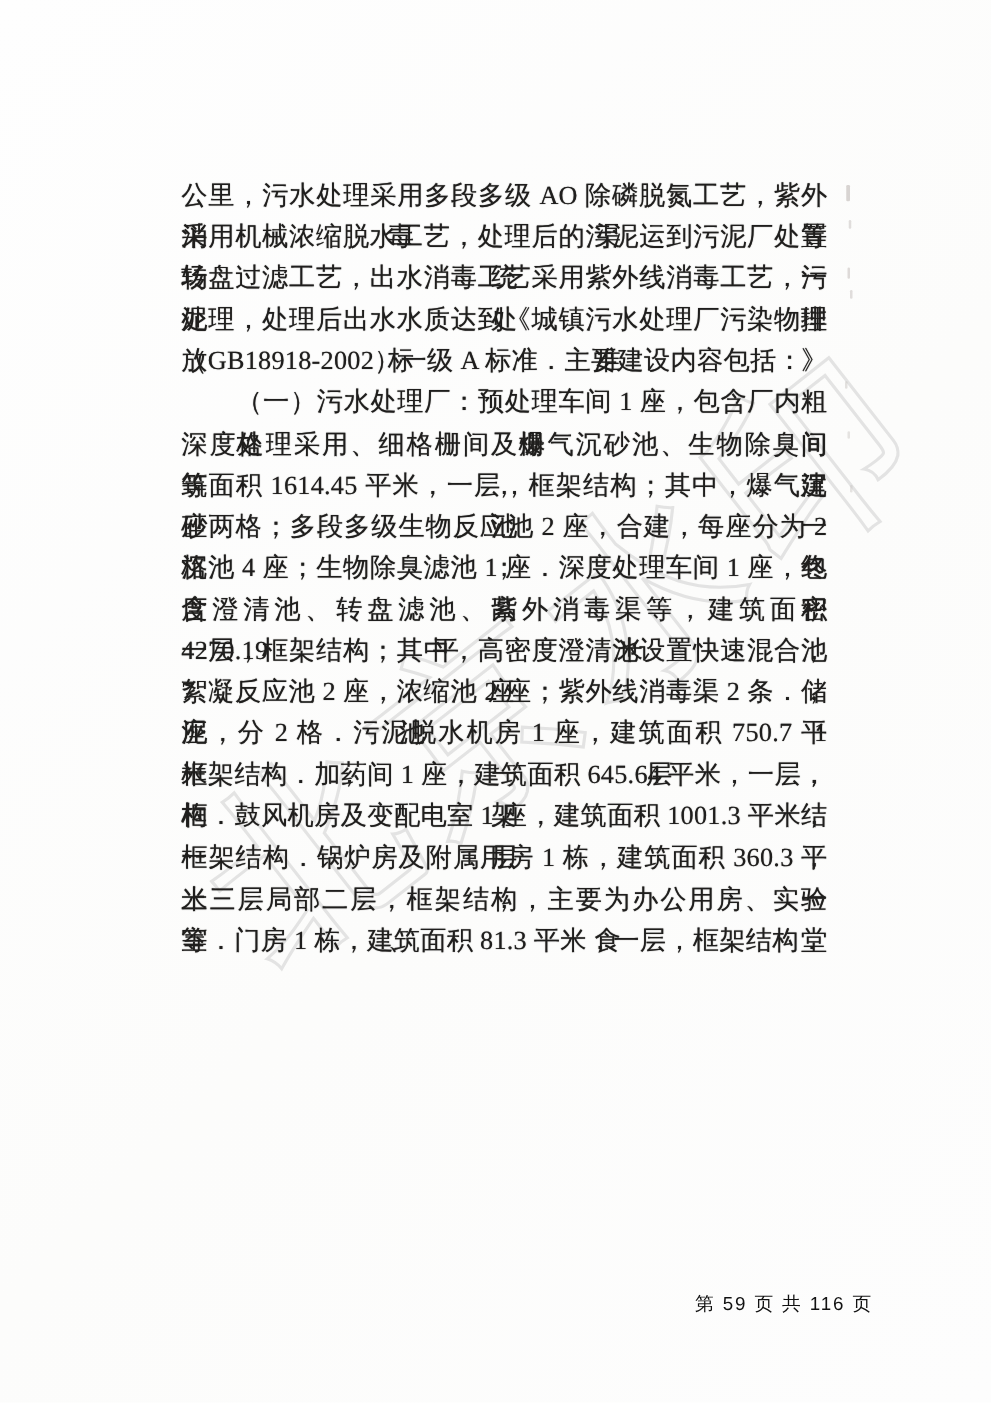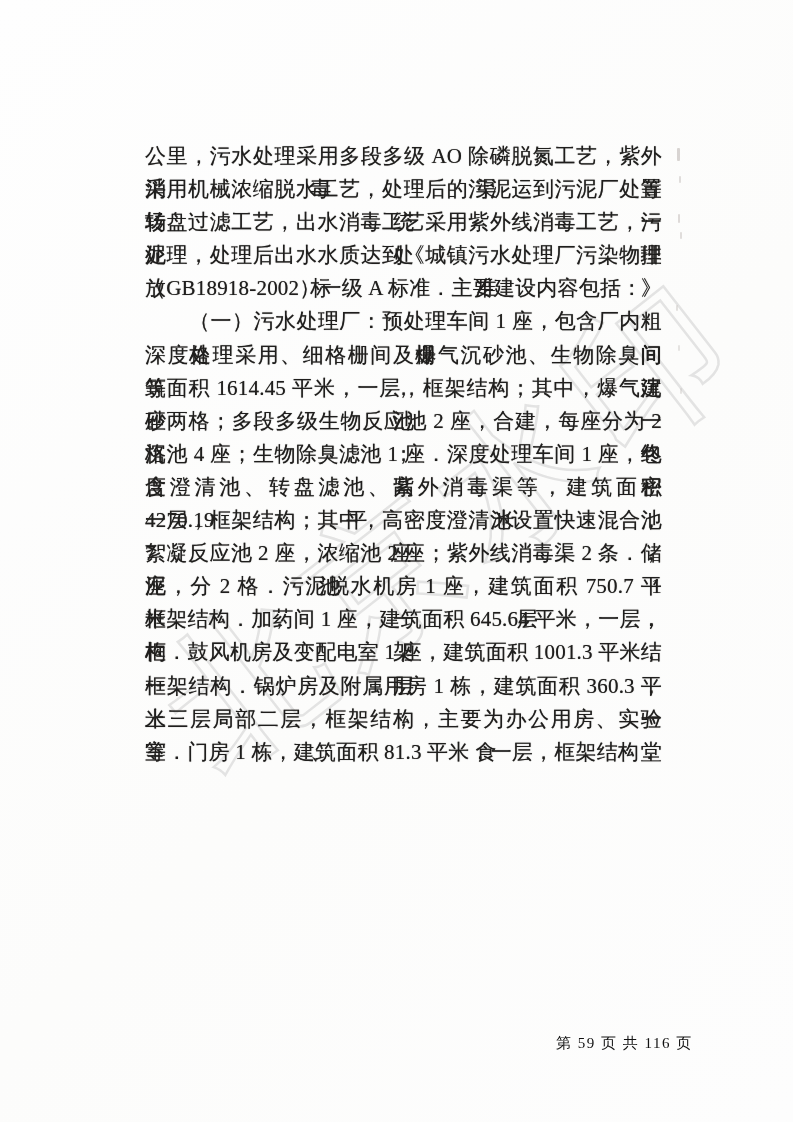--- a/index.html
+++ b/index.html
@@ -29,21 +29,21 @@
     position:absolute;left:185px;top:628px;
     font-size:156px;letter-spacing:14px;white-space:nowrap;
     transform:rotate(-38deg);transform-origin:0 50%;
     color:transparent;
     -webkit-text-stroke:2.5px rgba(140,140,140,0.22);
     pointer-events:none;user-select:none;
   }
   .footer{
     position:absolute;left:556px;top:1034px;
     font-size:15px;color:#111;letter-spacing:1.5px;
-    font-family:Liberation Serif, serif;
+    font-family:Liberation Sans, sans-serif;
   }
   .speck{position:absolute;background:#c4bebb;border-radius:1px;}
   .sp1{left:677px;top:148px;width:3px;height:13px;opacity:.65;}
   .sp2{left:679px;top:176px;width:2px;height:7px;opacity:.5;}
   .sp3{left:678px;top:214px;width:2px;height:9px;opacity:.55;}
   .sp4{left:680px;top:232px;width:2px;height:7px;opacity:.5;}
   .sp5{left:676px;top:305px;width:2px;height:6px;opacity:.45;}
   .sp6{left:678px;top:345px;width:2px;height:6px;opacity:.4;}
   .sp7{left:680px;top:388px;width:2px;height:6px;opacity:.4;}
 </style>

